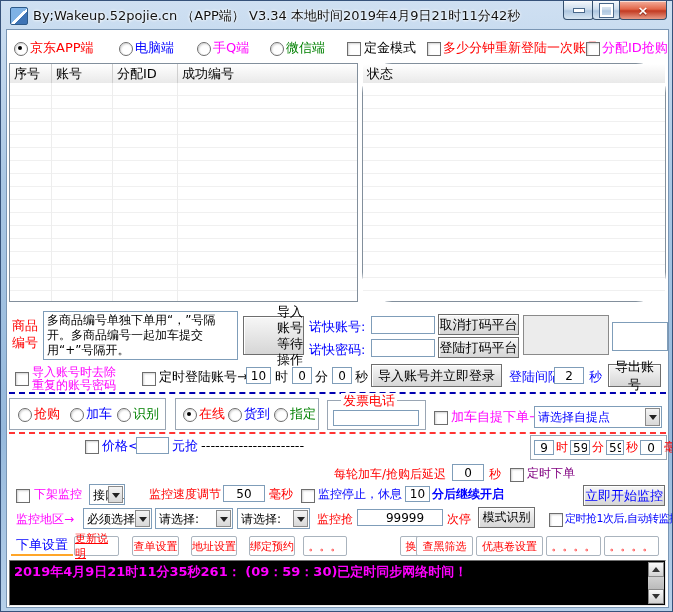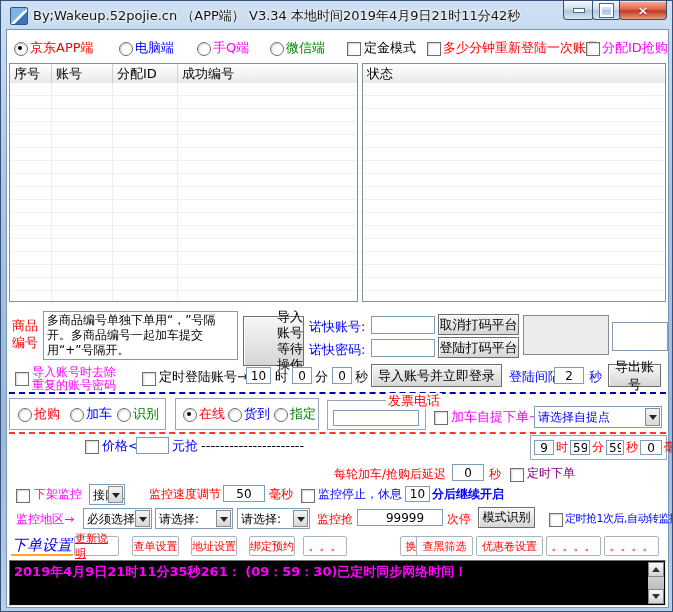--- a/index.html
+++ b/index.html
@@ -66,21 +66,21 @@
   #hintbox{position:absolute;background:#fff;border:1px solid #7f9db9;box-sizing:border-box;
       font-size:12px;line-height:15px;padding:1px 3px;color:#000;overflow:hidden;}
   
   .tg{display:flex;align-items:center;gap:2px;padding:0 3px;box-sizing:border-box;}
   .tg input{position:static;height:15px;}
   .tg span{font-size:12px;white-space:nowrap;}
   
   .tabbtn{position:absolute;height:20px;border:1px solid #aab4be;border-radius:2px;background:#fff;
       display:flex;align-items:center;justify-content:center;font-size:11px;color:#ff0000;box-sizing:border-box;}
   .tabactive{position:absolute;height:20px;display:flex;align-items:center;justify-content:center;
-      font-size:15px;color:#0000ff;border-bottom:2px solid #ffa629;box-sizing:border-box;font-style:italic;}
+      font-size:13px;color:#0000ff;border-bottom:2px solid #ffa629;box-sizing:border-box;}
   
   #log{position:absolute;background:#000;border:1px solid;border-color:#707070 #e8e8e8 #e8e8e8 #707070;box-sizing:border-box;}
   #logline{position:absolute;left:4px;top:2px;color:#ff00ff;font-weight:bold;font-size:13px;white-space:nowrap;}
   #logsb{position:absolute;top:1px;right:1px;bottom:1px;width:16px;
       background:linear-gradient(#ededed,#9f9f9f);}
   .sbbtn{position:absolute;left:0;width:16px;height:15px;background:linear-gradient(#fafafa,#d2d2d2);
       border:1px solid #8a8a8a;box-sizing:border-box;display:flex;align-items:center;justify-content:center;}
   .sbbtn.up{top:0}.sbbtn.down{bottom:0}
   .tri-up{width:0;height:0;border:4px solid transparent;border-bottom:5px solid #333;margin-bottom:4px;}
   .tri-down{width:0;height:0;border:4px solid transparent;border-top:5px solid #333;margin-top:4px;}
@@ -130,31 +130,31 @@
       <div class="hcell" style="width:65px;">分配ID</div>
       <div class="hcell" style="flex:1;border-right:none;">成功编号</div>
     </div>
     <div class="lvbody">
       <div class="vline" style="left:41px;"></div>
       <div class="vline" style="left:102px;"></div>
       <div class="vline" style="left:167px;"></div>
     </div>
   </div>
 
-  <div class="lv" style="left:361px;top:62px;width:304px;height:239px;">
+  <div class="lv" style="left:361px;top:62px;width:304px;height:239px;border-radius:30px;">
     <div class="lvhead">
       <div class="hcell" style="flex:1;border-right:none;">状态</div>
     </div>
     <div class="lvbody"></div>
   </div>
 
   <span class="t red" style="left:11px;top:317px;">商品</span>
   <span class="t red" style="left:11px;top:334px;">编号</span>
   <div id="hintbox" style="left:42px;top:310px;width:195px;height:49px;">多商品编号单独下单用“，”号隔开。多商品编号一起加车提交用“+”号隔开。</div>
-  <div class="btn" style="left:242px;top:315px;width:61px;height:50px;flex-direction:column;line-height:16px;padding-left:33px;">
+  <div class="btn" style="left:242px;top:315px;width:61px;height:39px;flex-direction:column;line-height:16px;padding-left:33px;">
     <span>导入账号</span>
     <span>等待操作</span>
   </div>
   <span class="t blue" style="left:308px;top:318px;">诺快账号:</span>
   <input class="inp" style="left: 370px; top: 315px; width: 64px; height: 18px;" value="">
   <div class="btn" style="left:437px;top:313px;width:81px;height:21px;">取消打码平台</div>
   <span class="t blue" style="left:308px;top:341px;">诺快密码:</span>
   <input class="inp" style="left: 370px; top: 338px; width: 64px; height: 18px;" value="">
   <div class="btn" style="left:437px;top:336px;width:81px;height:21px;">登陆打码平台</div>
   <div class="panelgray" style="left:522px;top:314px;width:86px;height:40px;"></div>
@@ -189,21 +189,21 @@
 
   <div class="grp" style="left:174px;top:397px;width:144px;height:32px;"></div>
   <span class="rd on" style="left:182px;top:407px;"></span>
   <span class="t red" style="left:198px;top:405px;">在线</span>
   <span class="rd" style="left:227px;top:407px;"></span>
   <span class="t blue" style="left:243px;top:405px;">货到</span>
   <span class="rd" style="left:273px;top:407px;"></span>
   <span class="t grn" style="left:289px;top:405px;">指定</span>
 
   <div class="grp" style="left:326px;top:399px;width:99px;height:30px;"></div>
-  <span class="t red" style="left:340px;top:392px;background:#fff;padding:0 2px;margin-left:45px;">发票电话</span>
+  <span class="t red" style="left:340px;top:392px;background:#fff;padding:0 2px;">发票电话</span>
   <input class="inp" style="left: 332px; top: 409px; width: 86px; height: 16px;" value="">
 
   <span class="cbx" style="left:433px;top:410px;"></span>
   <span class="t mag" style="left:450px;top:408px;">加车自提下单→</span>
   <div class="dd" style="left:533px;top:405px;width:128px;height:22px;">
     <span class="ddtext blue">请选择自提点</span>
     <span class="ddar"></span>
   </div>
 
   <div class="dashr" style="left:8px;top:431px;width:657px;"></div>
@@ -237,20 +237,21 @@
     <span class="ddtext blk">接口1</span>
     <span class="ddar"></span>
   </div>
   <span class="t red f12" style="left:148px;top:486px;">监控速度调节</span>
   <input class="inp center" style="left: 222px; top: 484px; width: 42px; height: 17px;" value="50">
   <span class="t red f12" style="left:268px;top:486px;">毫秒</span>
   <span class="cbx" style="left:300px;top:488px;"></span>
   <span class="t blue f12" style="left:317px;top:486px;">监控停止，休息</span>
   <input class="inp center" style="left: 404px; top: 485px; width: 25px; height: 16px;" value="10">
   <span class="t blue f12" style="left:431px;top:486px;font-weight:bold;">分后继续开启</span>
+  <div class="btn" style="left:582px;top:484px;width:82px;height:21px;color:#0000ff;">立即开始监控</div>
 
   <span class="t mag f12" style="left:15px;top:511px;">监控地区→</span>
   <div class="dd" style="left:82px;top:507px;width:69px;height:21px;">
     <span class="ddtext blk">必须选择</span>
     <span class="ddar"></span>
   </div>
   <div class="dd" style="left:154px;top:507px;width:78px;height:21px;">
     <span class="ddtext blk">请选择:</span>
     <span class="ddar"></span>
   </div>

